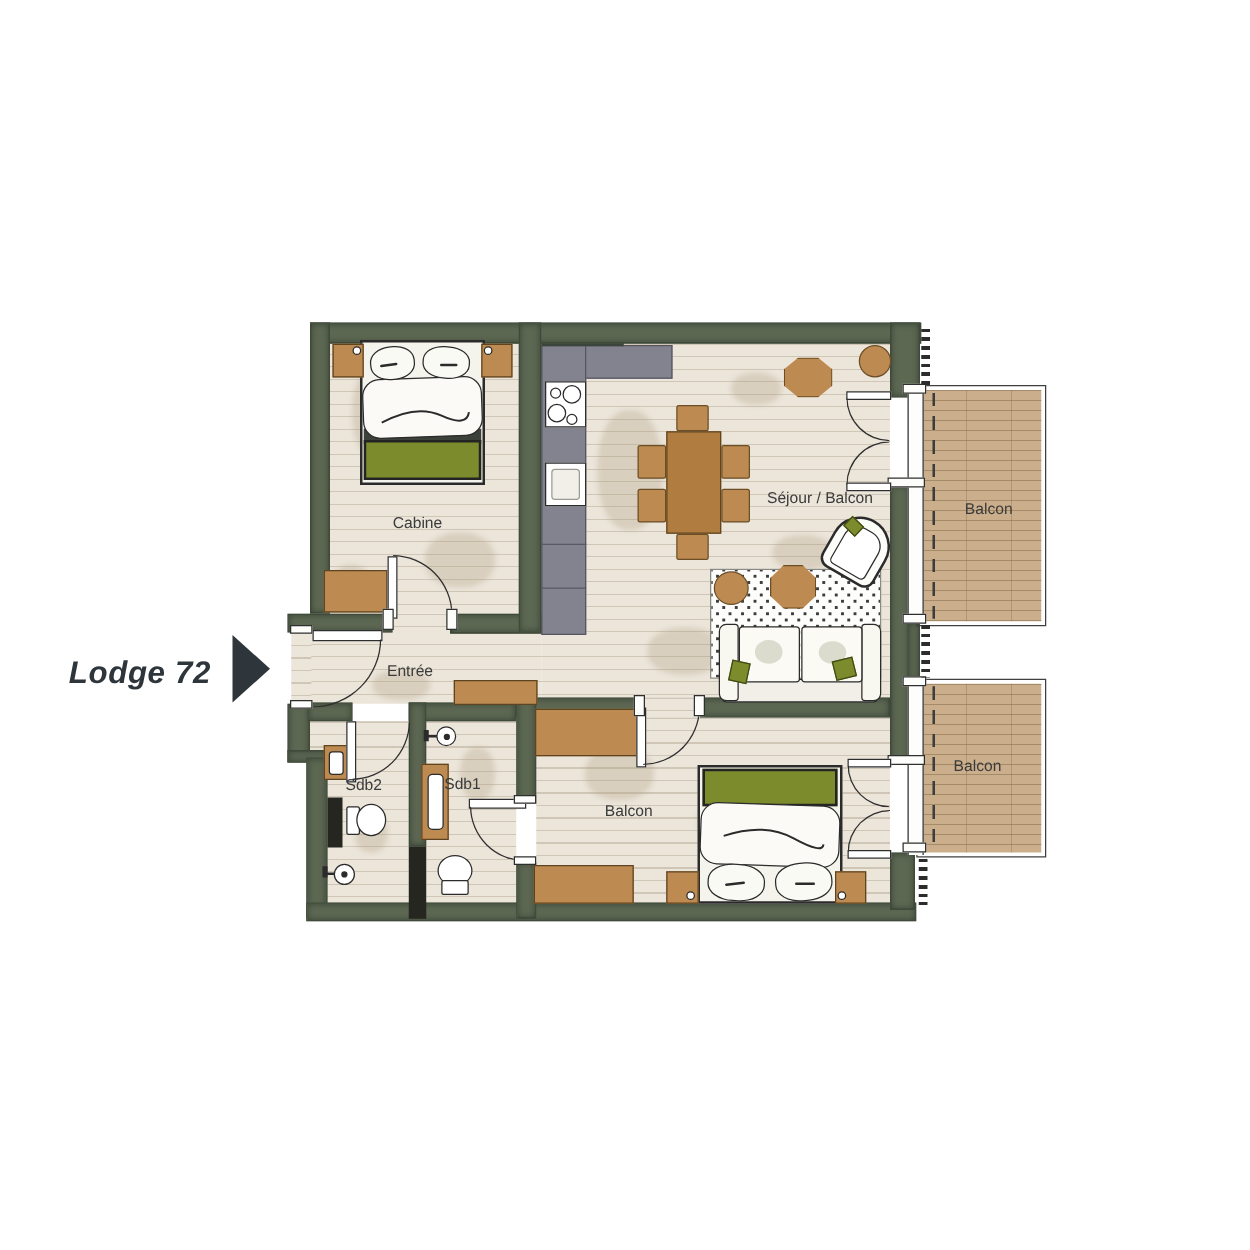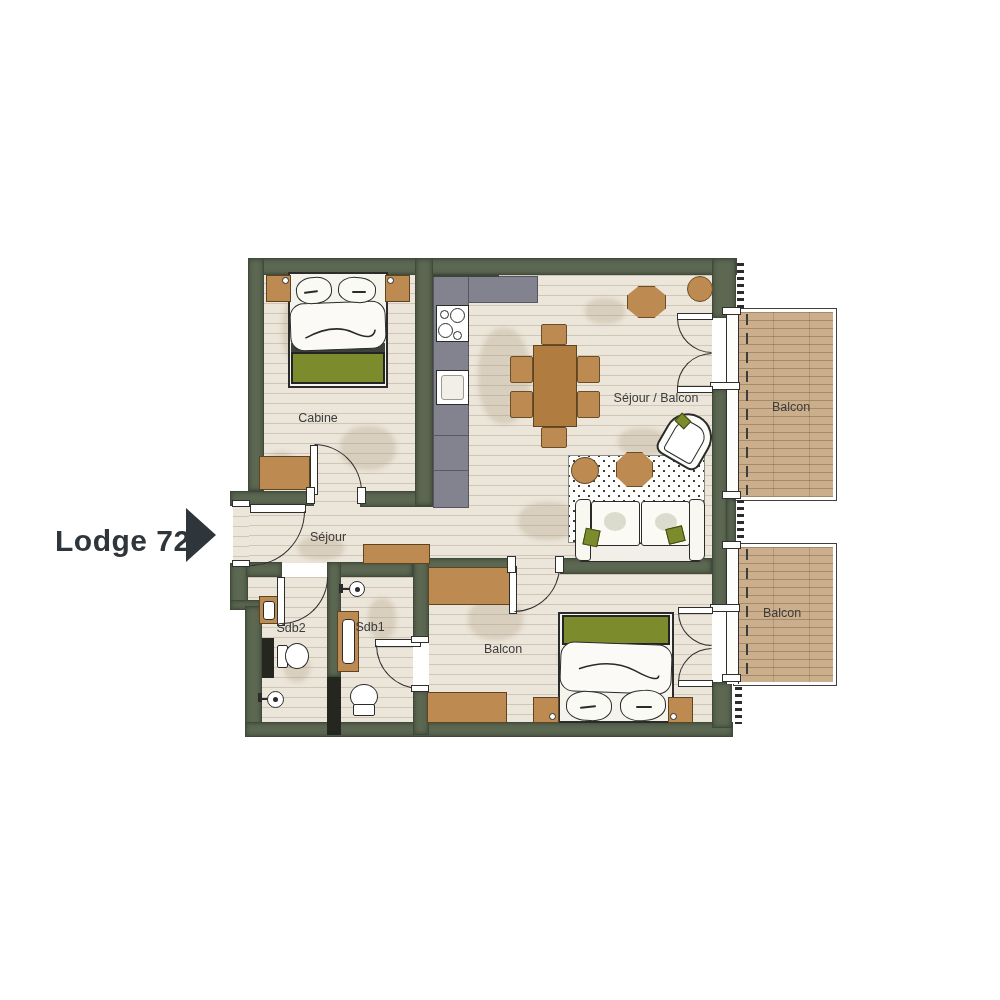--- a/index.html
+++ b/index.html
@@ -46,21 +46,21 @@
   .darkline{background:#2b2b2b;}
   .leaf{background:#ffffff;border:1.5px solid #2e2e2e;}
   .arc{border:1.5px solid transparent;background:transparent;}
   .arc-br{border-bottom-color:#2e2e2e;border-right-color:#2e2e2e;border-bottom-right-radius:100%;}
   .arc-bl{border-bottom-color:#2e2e2e;border-left-color:#2e2e2e;border-bottom-left-radius:100%;}
   .arc-tr{border-top-color:#2e2e2e;border-right-color:#2e2e2e;border-top-right-radius:100%;}
   .arc-tl{border-top-color:#2e2e2e;border-left-color:#2e2e2e;border-top-left-radius:100%;}
   .rlabel{color:var(--c-label,#3b3b3b);font-size:12.5px;white-space:nowrap;transform:translate(-50%,-50%);}
   .sofa-part{background:#f8f7f0;border:1.5px solid #2b2b2b;}
   .cushion{background:var(--c-green,#8a9a33);border:1px solid #3f4a17;}
-  #title{color:var(--c-title,#2e363b);font-size:30px;font-weight:bold;letter-spacing:.5px;white-space:nowrap;}
+  #title{color:var(--c-title,#2e363b);font-size:25px;font-weight:bold;letter-spacing:.5px;white-space:nowrap;font-style:italic;}
   #title-arrow{width:0;height:0;border-left:30px solid var(--c-title,#2e363b);
                border-top:27px solid transparent;border-bottom:27px solid transparent;}
 </style>
 </head>
 <body>
 
 <div id="canvas">
 
   <div class="abs floor" style="left:264px;top:273px;width:151px;height:218px;"></div>
   <div class="abs floor" style="left:433px;top:275px;width:279px;height:283px;"></div>
@@ -254,22 +254,22 @@
   <div class="abs leaf" style="left:677px;top:313px;width:36px;height:7px;"></div>
   <div class="abs leaf" style="left:677px;top:386px;width:36px;height:7px;"></div>
   <div class="abs arc arc-bl" style="left:677px;top:318px;width:35px;height:35px;"></div>
   <div class="abs arc arc-tl" style="left:677px;top:353px;width:35px;height:35px;"></div>
 
   <div class="abs leaf" style="left:678px;top:607px;width:35px;height:7px;"></div>
   <div class="abs leaf" style="left:678px;top:680px;width:35px;height:7px;"></div>
   <div class="abs arc arc-bl" style="left:678px;top:612px;width:34px;height:34px;"></div>
   <div class="abs arc arc-tl" style="left:678px;top:648px;width:34px;height:34px;"></div>
 
-  <div class="abs rlabel" style="left:318px;top:418px;">Cabine</div>
-  <div class="abs rlabel" style="left:328px;top:537px;">Séjour</div>
+  <div class="abs rlabel" style="left:334px;top:418px;">Cabine</div>
+  <div class="abs rlabel" style="left:328px;top:537px;">Entrée</div>
   <div class="abs rlabel" style="left:291px;top:628px;">Sdb2</div>
   <div class="abs rlabel" style="left:370px;top:627px;">Sdb1</div>
   <div class="abs rlabel" style="left:503px;top:649px;">Balcon</div>
   <div class="abs rlabel" style="left:656px;top:398px;">Séjour / Balcon</div>
   <div class="abs rlabel" style="left:791px;top:407px;">Balcon</div>
   <div class="abs rlabel" style="left:782px;top:613px;">Balcon</div>
 
   <div id="title" class="abs" style="left:55px;top:524px;">Lodge 72</div>
   <div id="title-arrow" class="abs" style="left:186px;top:508px;"></div>
 

